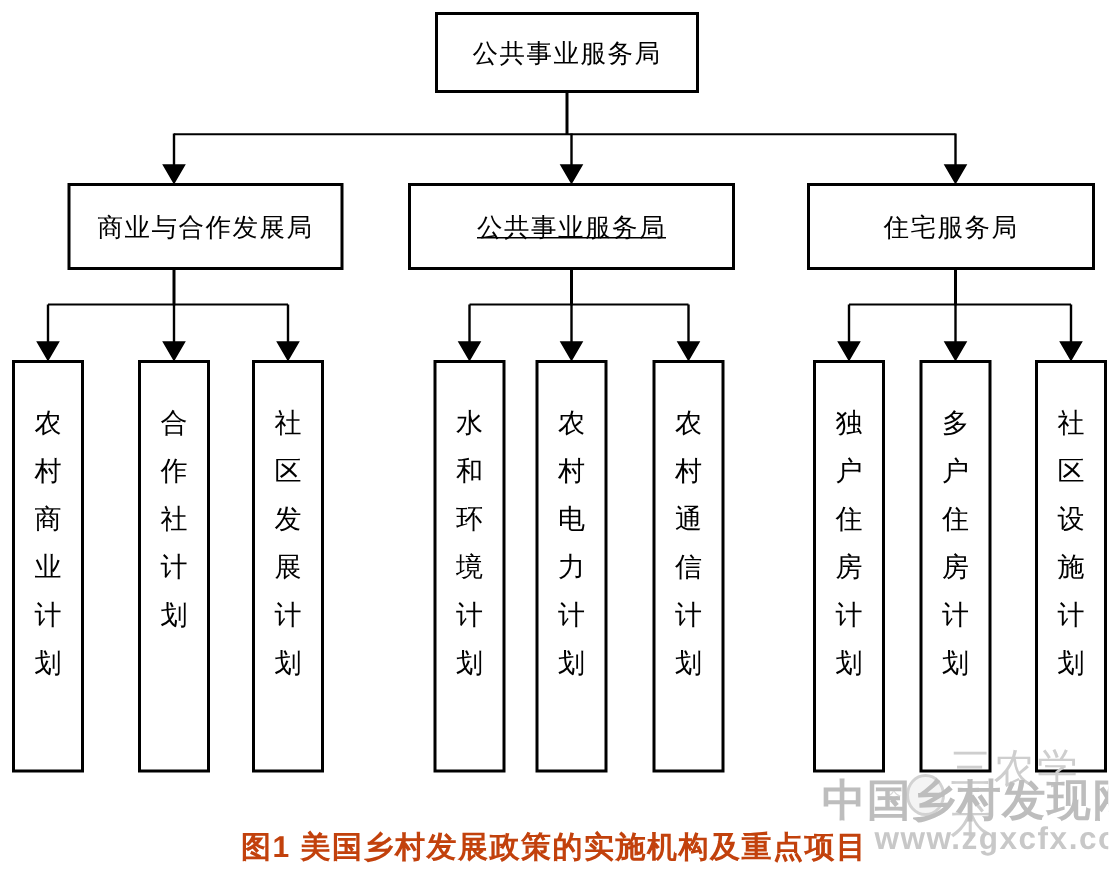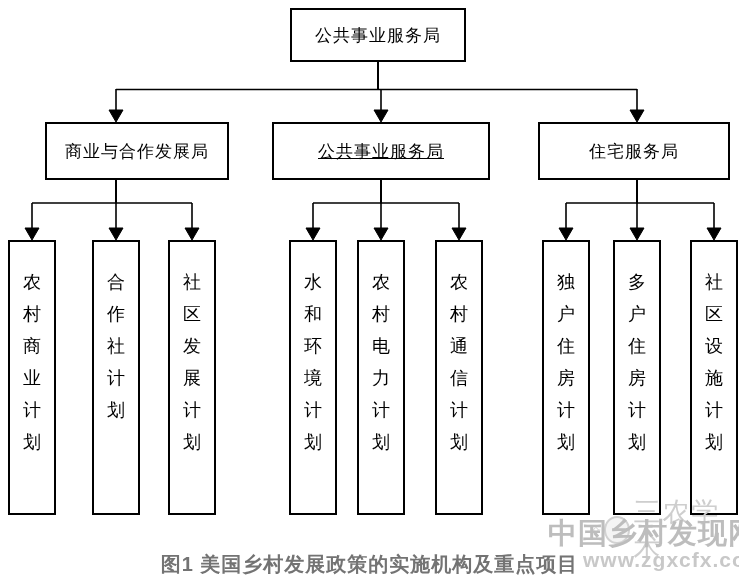--- a/index.html
+++ b/index.html
@@ -57,21 +57,21 @@
   .col.c0a { left: 8px; }  .col.c0b { left: 92px; }  .col.c0c { left: 168px; }
   .col.c1a { left: 289px; }.col.c1b { left: 357px; } .col.c1c { left: 435px; }
   .col.c2a { left: 542px; }.col.c2b { left: 613px; } .col.c2c { left: 690px; }
   .caption {
     position: absolute;
     left: 0; right: 0;
     top: 551px;
     text-align: center;
     font-size: 20px;
     font-weight: bold;
-    color: #737373;
+    color: #c2410c;
     letter-spacing: 1px;
   }
   .wm { position: absolute; user-select: none; }
   .wm-row1 {
     left: 590px; top: 494px;
     display: flex; align-items: center;
     color: #cecece;
   }
   .wm-star { font-size: 14px; margin-right: 2px; color: #d6d6d6; }
   .wm-circle {

